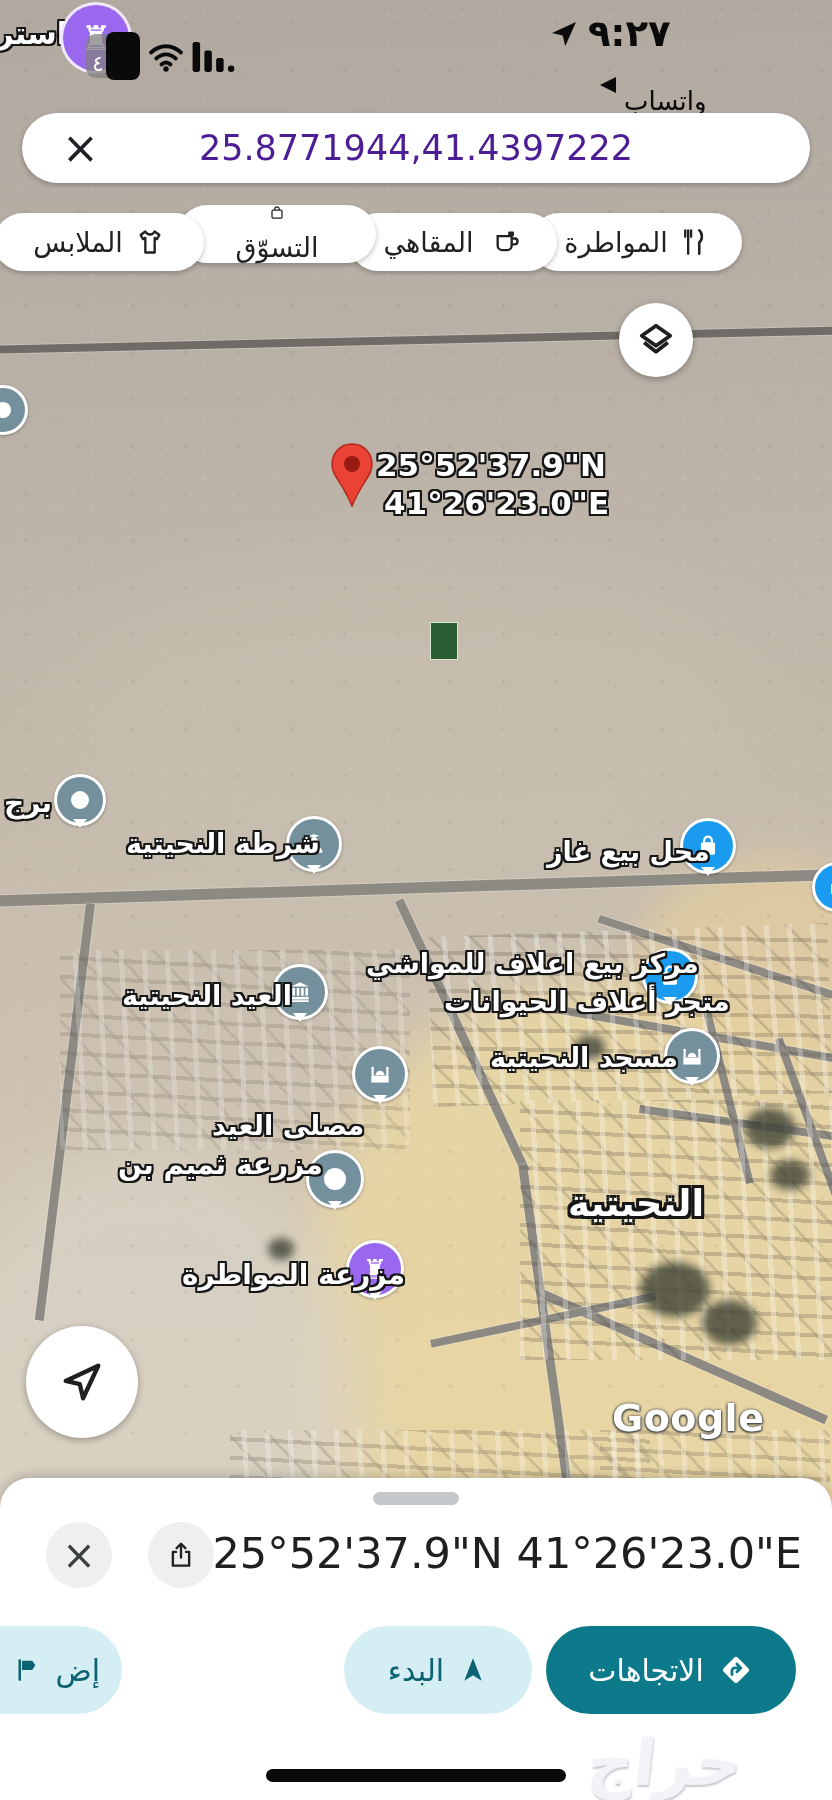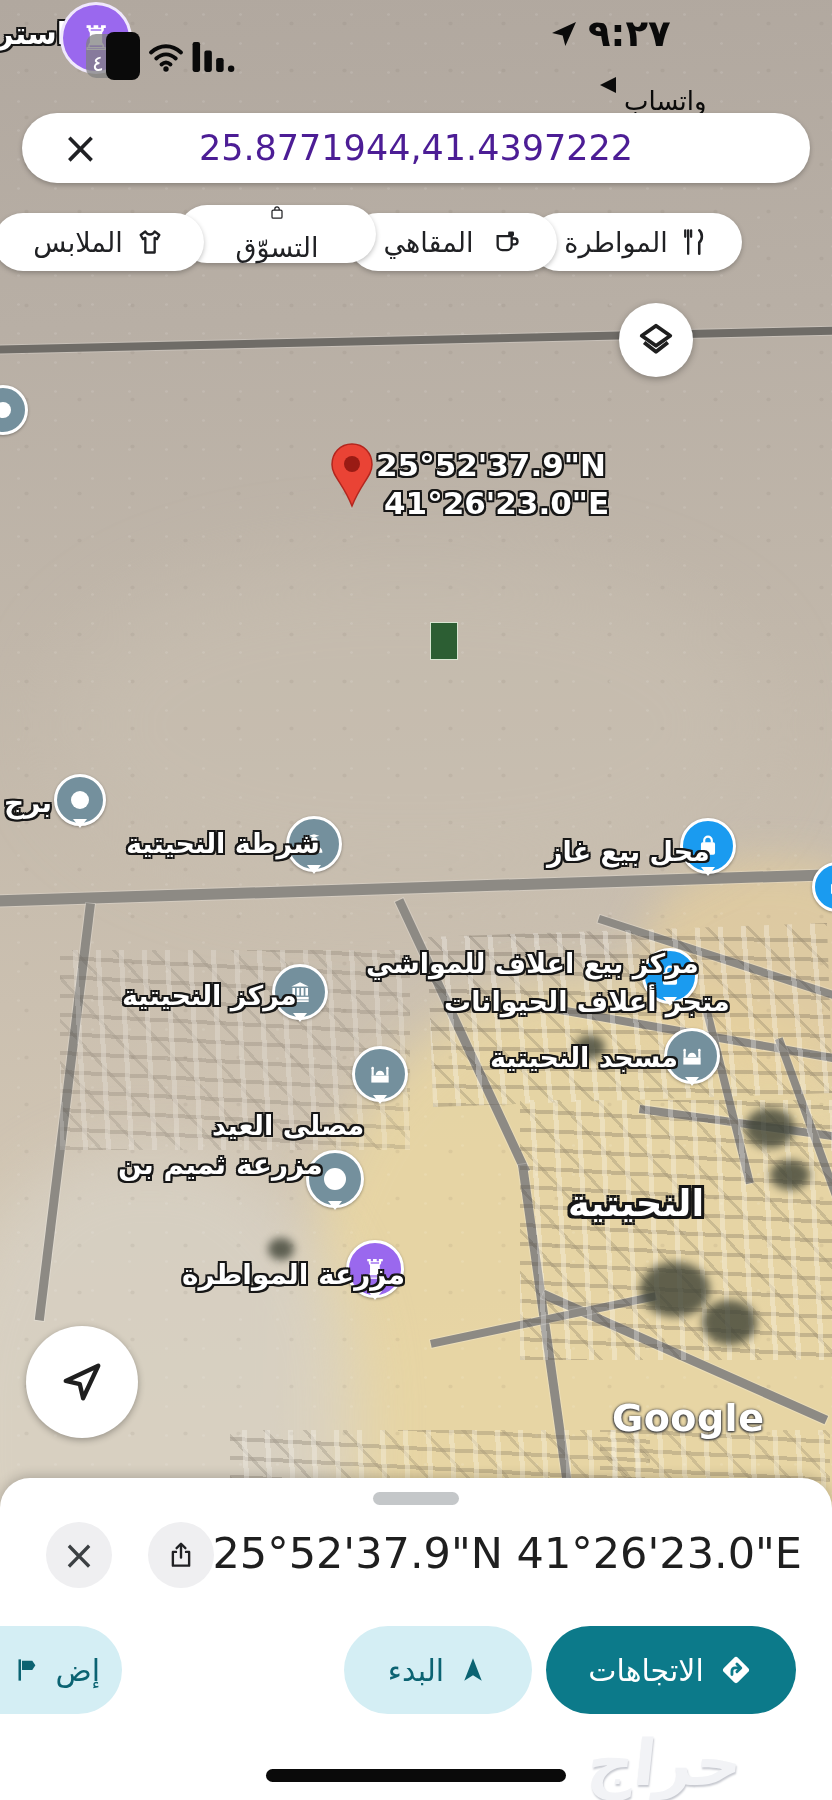--- a/index.html
+++ b/index.html
@@ -219,21 +219,21 @@
     <svg width="26" height="26" viewBox="0 0 24 24" fill="#fff">
       <polygon points="12,3 20,7 4,7"></polygon>
         <rect x="5" y="8.3" width="2.4" height="7"></rect>
         <rect x="9" y="8.3" width="2.4" height="7"></rect>
         <rect x="13" y="8.3" width="2.4" height="7"></rect>
         <rect x="17" y="8.3" width="2.4" height="7"></rect>
         <rect x="4" y="16.5" width="16" height="2.4"></rect>
         <rect x="4" y="19.6" width="16" height="1.6"></rect>
     </svg>
   </div>
-  <div class="maplabel" dir="rtl" style="left:122px;top:980px;font-size:27px;">مركز النحيتية</div>
+  <div class="maplabel" dir="rtl" style="left:122px;top:980px;font-size:27px;">العيد النحيتية</div>
 
   <div class="poi slate" style="left:352px;top:1046px;width:50px;height:50px;">
     <svg width="26" height="26" viewBox="0 0 24 24" fill="#fff">
       <path d="M8 13 a4 4 0 0 1 8 0 Z"></path>
         <rect x="4" y="13.4" width="16" height="6.5"></rect>
         <rect x="4.2" y="7.5" width="2" height="6"></rect>
         <rect x="17.8" y="7.5" width="2" height="6"></rect>
         <circle cx="5.2" cy="6.6" r="1.2"></circle>
         <circle cx="18.8" cy="6.6" r="1.2"></circle>
     </svg>

